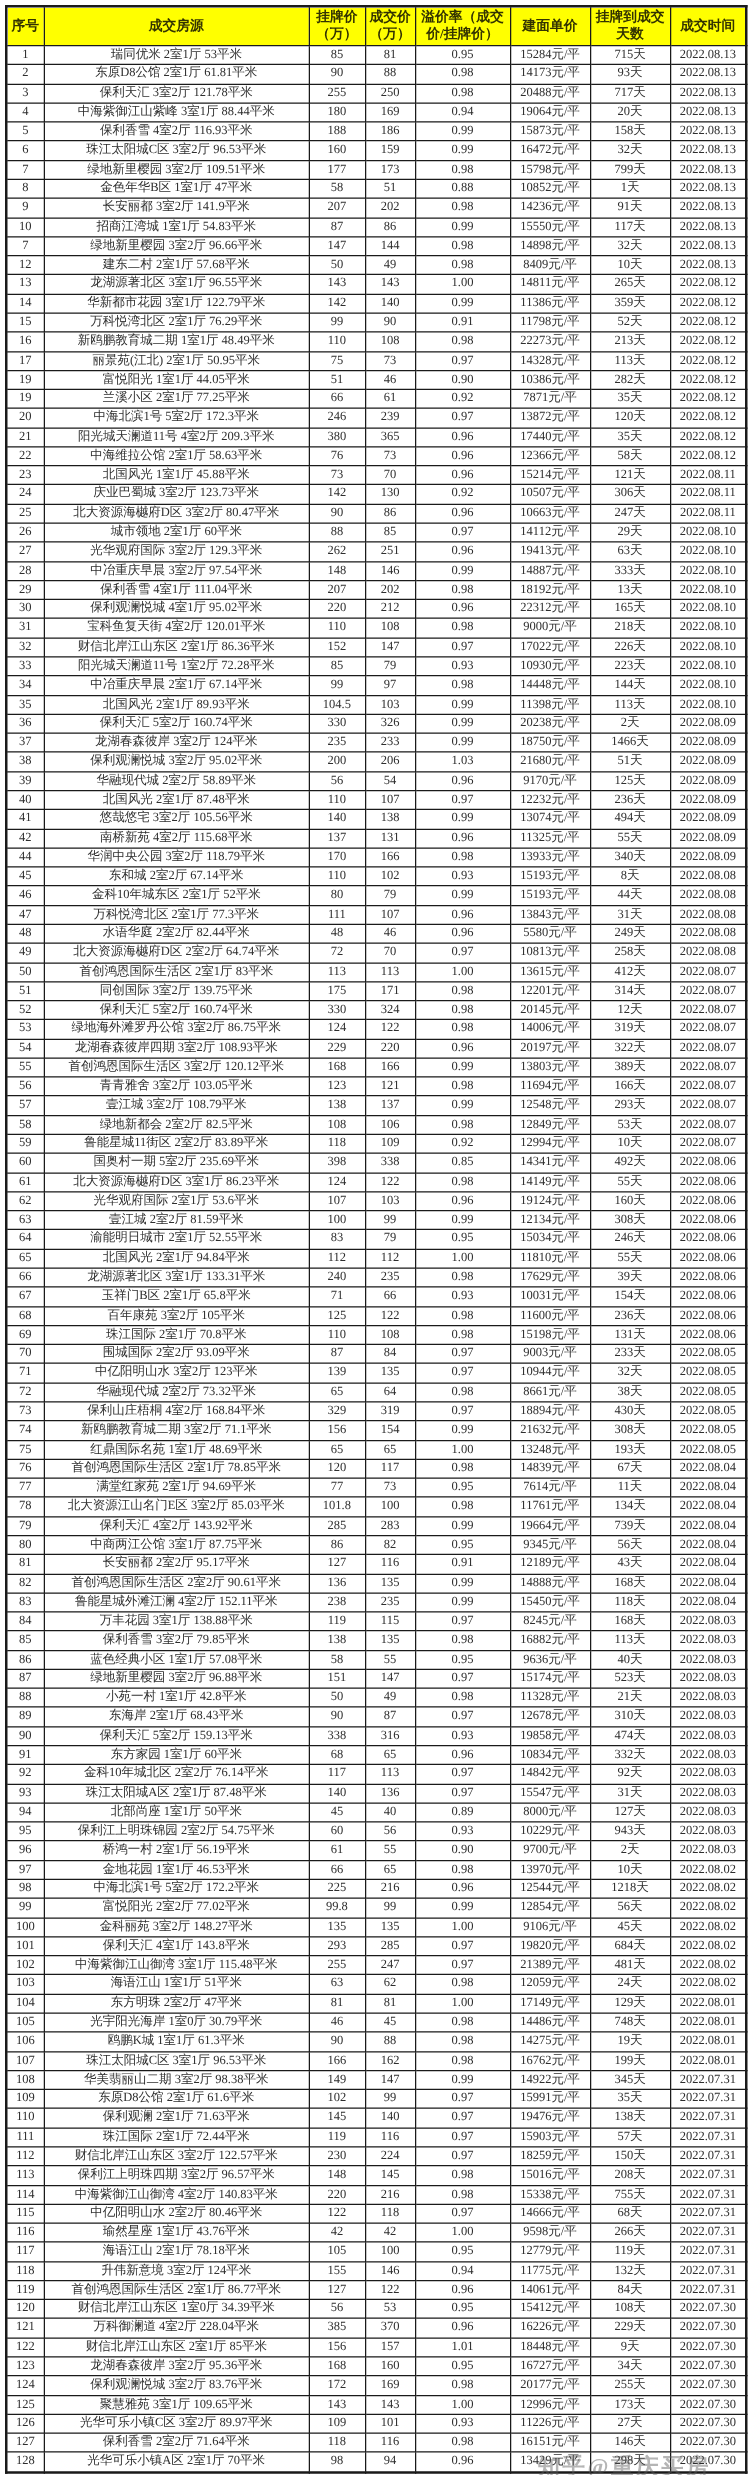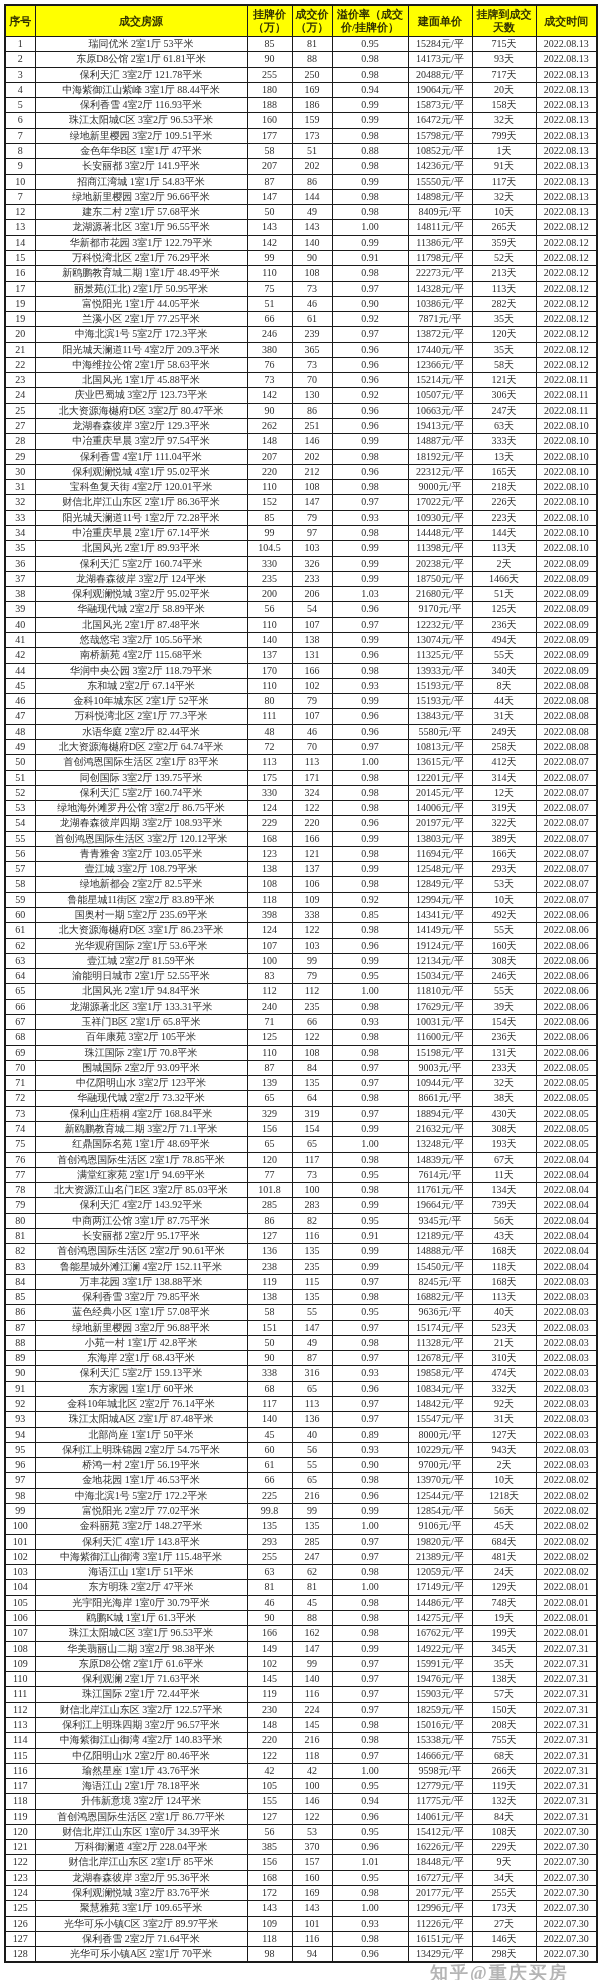--- a/index.html
+++ b/index.html
@@ -325,22 +325,32 @@
         <td>25</td>
         <td>北大资源海樾府D区 3室2厅 80.47平米</td>
         <td>90</td>
         <td>86</td>
         <td>0.96</td>
         <td>10663元/平</td>
         <td>247天</td>
         <td>2022.08.11</td>
       </tr>
       <tr>
+        <td>26</td>
+        <td>城市领地 2室1厅 60平米</td>
+        <td>88</td>
+        <td>85</td>
+        <td>0.97</td>
+        <td>14112元/平</td>
+        <td>29天</td>
+        <td>2022.08.10</td>
+      </tr>
+      <tr>
         <td>27</td>
-        <td>龙湖春森彼岸 3室2厅 129.3平米</td>
+        <td>光华观府国际 3室2厅 129.3平米</td>
         <td>262</td>
         <td>251</td>
         <td>0.96</td>
         <td>19413元/平</td>
         <td>63天</td>
         <td>2022.08.10</td>
       </tr>
       <tr>
         <td>28</td>
         <td>中冶重庆早晨 3室2厅 97.54平米</td>

